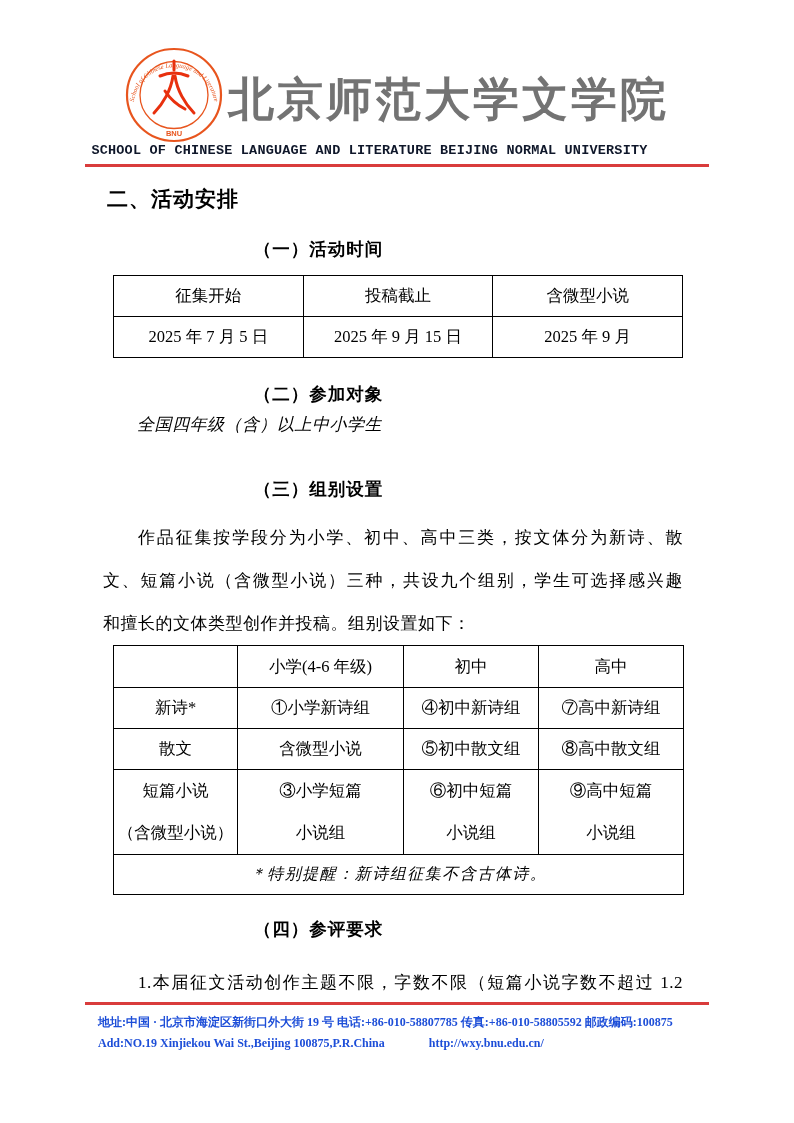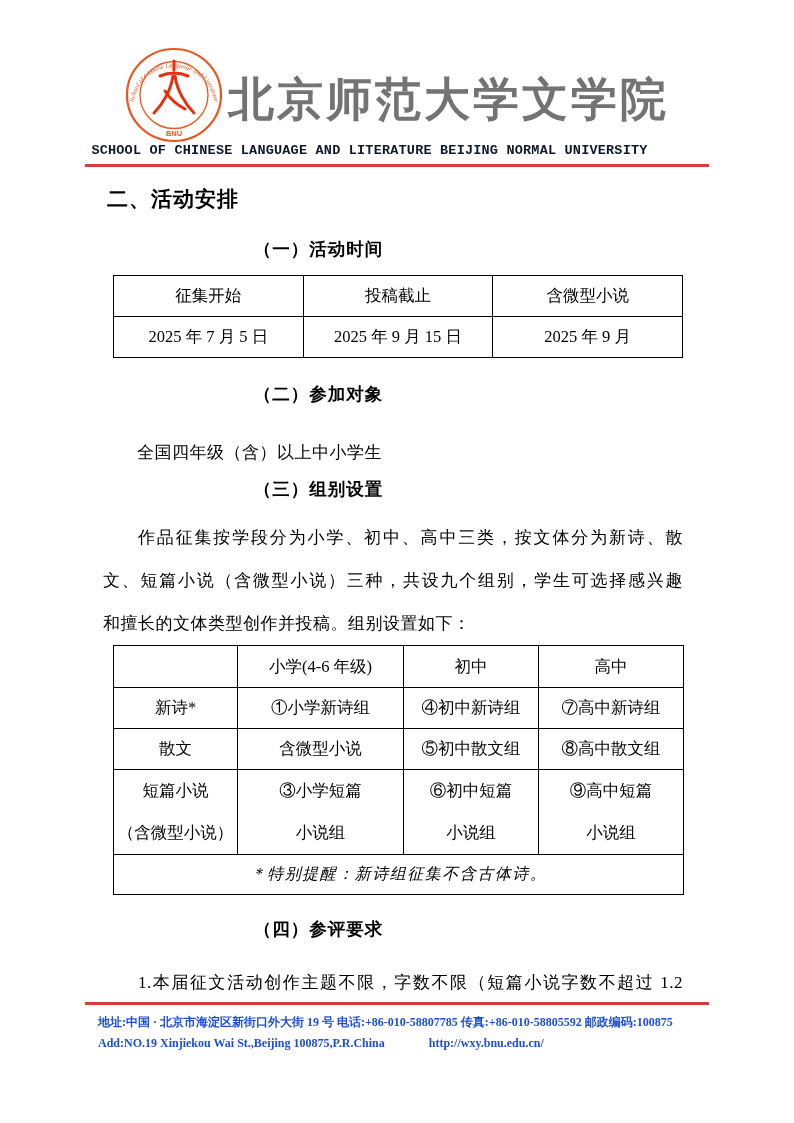--- a/index.html
+++ b/index.html
@@ -51,21 +51,21 @@
   .tbl-groups .r-double td { height:84px; white-space:pre-line; line-height:42px; }
   .tbl-groups .r-note td { height:40px; font-style:italic; letter-spacing:1.5px; font-size:16px; }
 
   
   .para-line {
     position:absolute; left:103px; width:580px; height:43px; line-height:43px;
     font-size:17px; letter-spacing:0.5px;
   }
   .jfull { text-align:justify; text-align-last:justify; }
   .indent { padding-left:35px; }
-  .p-participants { top:431px; padding-left:34px; }
+  .p-participants { top:403px; padding-left:34px;font-style:italic; }
   .p-groups-1 { top:516px; } .p-groups-2 { top:559px; } .p-groups-3 { top:602px; }
   .p-req { top:961px; }
 
   
   .footer {
     position:absolute; left:98px; top:1012px; width:612px;
     font-size:12px; font-weight:bold; line-height:21px; color:#1d4ed8;
   }
   .footer-row2 { display:flex; gap:44px; }
 </style>

